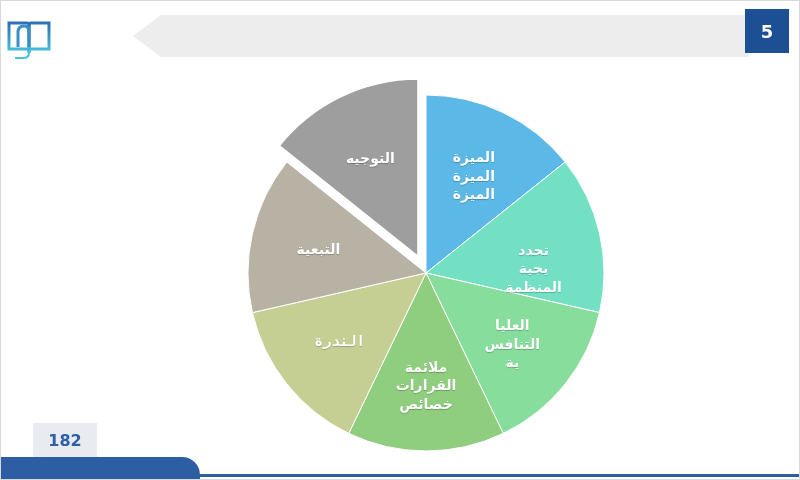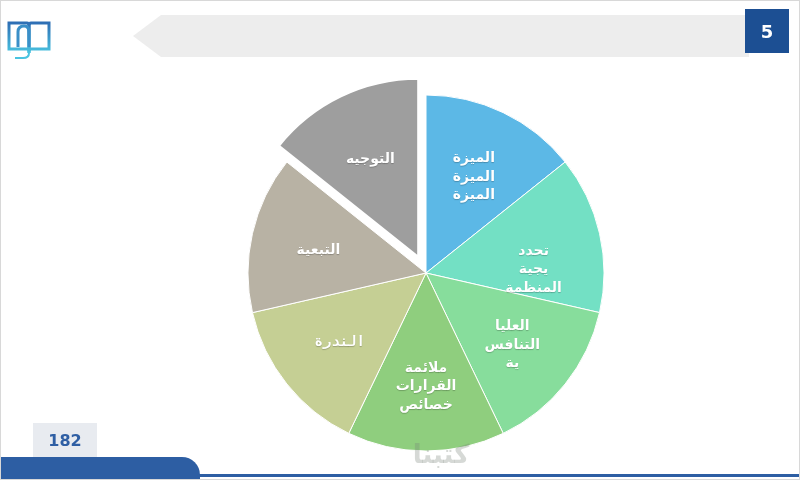--- a/index.html
+++ b/index.html
@@ -211,18 +211,17 @@
         </div>
         <div class="slice-label" style="left: 49.407px; top: 160.943px;">
           <div>التبعية</div>
         </div>
         <div class="slice-label" style="left: 101.307px; top: 69.8516px;">
           <div>التوجيه</div>
         </div>
       </div>
   </div>
 
-  <div id="watermark">كتبنا</div>
   <div id="footer-bar"></div>
   <div id="footer-rule"></div>
   <div id="page-number-box">182</div>
 
 </div>
 
 </body></html>

